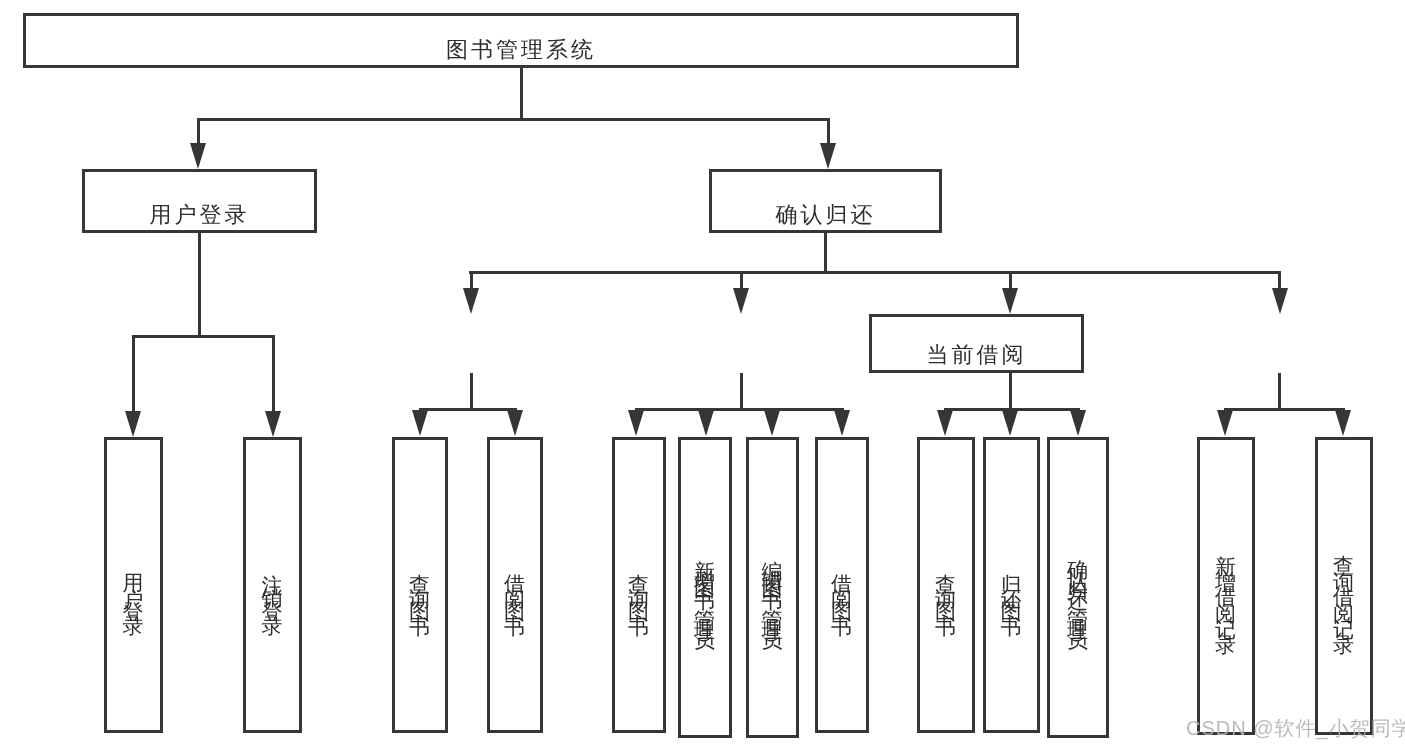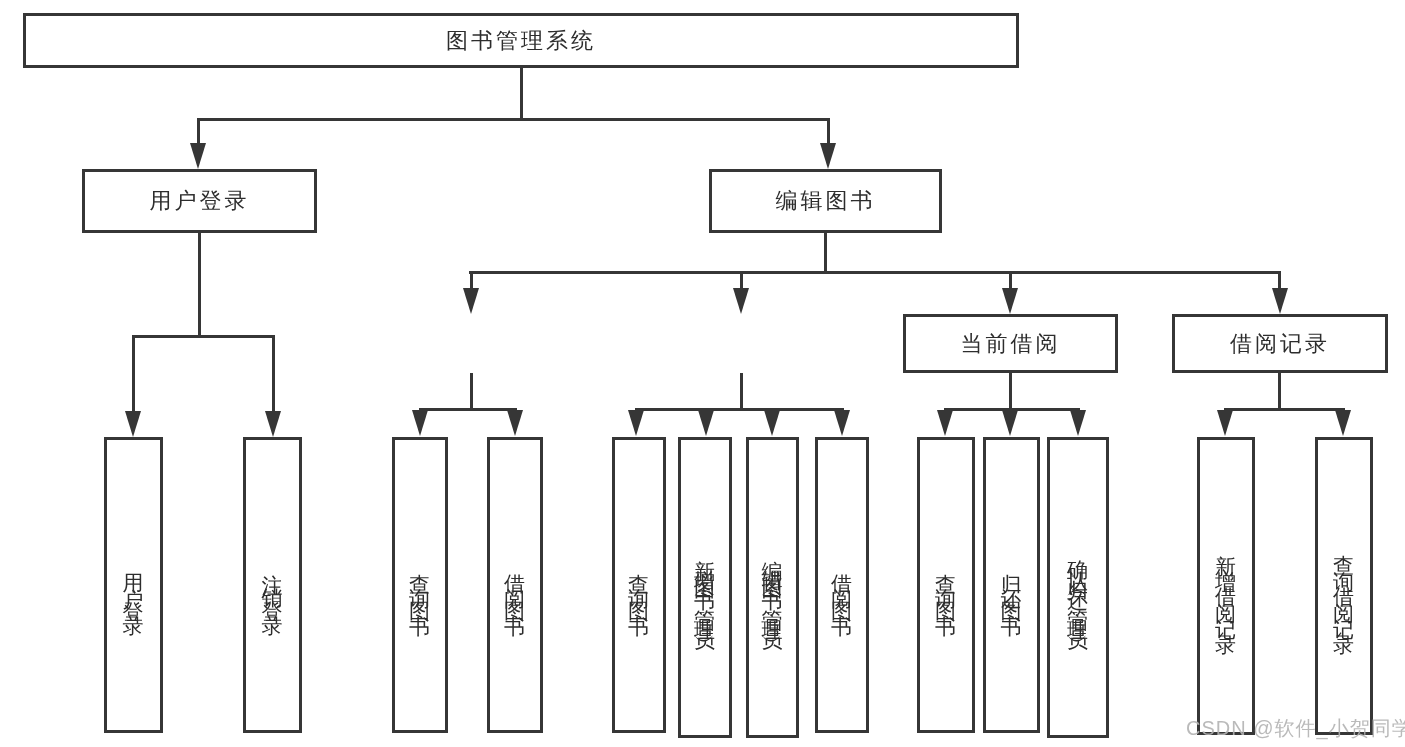--- a/index.html
+++ b/index.html
@@ -3,21 +3,21 @@
 <meta charset="utf-8">
 <style>
   html,body{margin:0;padding:0;background:#ffffff;}
   #stage{
     position:relative;width:1405px;height:747px;background:#ffffff;overflow:hidden;
     font-family:"Liberation Sans","DejaVu Sans",sans-serif;color:#2d2d2d;
   }
   
   .hbox{
     position:absolute;box-sizing:border-box;background:#ffffff;
-    border:3px solid #363636;display:flex;align-items:center;justify-content:center;
+    border:3px solid #363636;display:flex;align-items:flex-end;justify-content:center;
     font-size:22px;letter-spacing:3px;white-space:nowrap;
   }
   
   .vbox{
     position:absolute;box-sizing:border-box;background:#ffffff;
     border:3px solid #363636;display:flex;align-items:center;justify-content:center;
   }
   .vbox .vtext{
     writing-mode:vertical-rl;text-orientation:mixed;
     font-size:21px;letter-spacing:14px;line-height:1;white-space:nowrap;
@@ -50,46 +50,43 @@
   <div class="hline" style="left:197px;top:118px;width:633px;"></div>
   <div class="vline" style="left:197px;top:118px;height:28px;"></div>
   <div class="arrowhead" style="left:190px;top:143px;"></div>
   <div class="vline" style="left:827px;top:118px;height:28px;"></div>
   <div class="arrowhead" style="left:820px;top:143px;"></div>
 
   <div class="hbox" style="left:82px;top:169px;width:235px;height:64px;">
     <span>用户登录</span>
   </div>
   <div class="hbox" style="left:709px;top:169px;width:233px;height:64px;">
-    <span>编辑图书</span>
+    <span>确认归还</span>
   </div>
 
   <div class="vline" style="left:198px;top:233px;height:102px;"></div>
   <div class="hline" style="left:132px;top:335px;width:142px;"></div>
   <div class="vline" style="left:132px;top:335px;height:78px;"></div>
   <div class="arrowhead" style="left:125px;top:411px;"></div>
   <div class="vline" style="left:272px;top:335px;height:78px;"></div>
   <div class="arrowhead" style="left:265px;top:411px;"></div>
 
   <div class="vline" style="left:824px;top:233px;height:40px;"></div>
   <div class="hline" style="left:469px;top:271px;width:811px;"></div>
   <div class="vline" style="left:470px;top:271px;height:20px;"></div>
   <div class="arrowhead" style="left:463px;top:288px;"></div>
   <div class="vline" style="left:740px;top:271px;height:20px;"></div>
   <div class="arrowhead" style="left:733px;top:288px;"></div>
   <div class="vline" style="left:1009px;top:271px;height:20px;"></div>
   <div class="arrowhead" style="left:1002px;top:288px;"></div>
   <div class="vline" style="left:1278px;top:271px;height:20px;"></div>
   <div class="arrowhead" style="left:1272px;top:288px;"></div>
 
-  <div class="hbox" style="left:903px;top:314px;width:215px;height:59px;font-family:Liberation Mono, monospace;">
+  <div class="hbox" style="left:869px;top:314px;width:215px;height:59px;font-family:Liberation Mono, monospace;">
     <span>当前借阅</span>
-  </div>
-  <div class="hbox" style="left:1172px;top:314px;width:216px;height:59px;">
-    <span>借阅记录</span>
   </div>
 
   <div class="vline" style="left:470px;top:373px;height:37px;"></div>
   <div class="hline" style="left:419px;top:408px;width:98px;"></div>
   <div class="arrowhead" style="left:412px;top:410px;"></div>
   <div class="arrowhead" style="left:507px;top:410px;"></div>
 
   <div class="vline" style="left:740px;top:373px;height:37px;"></div>
   <div class="hline" style="left:635px;top:408px;width:209px;"></div>
   <div class="arrowhead" style="left:628px;top:410px;"></div>

